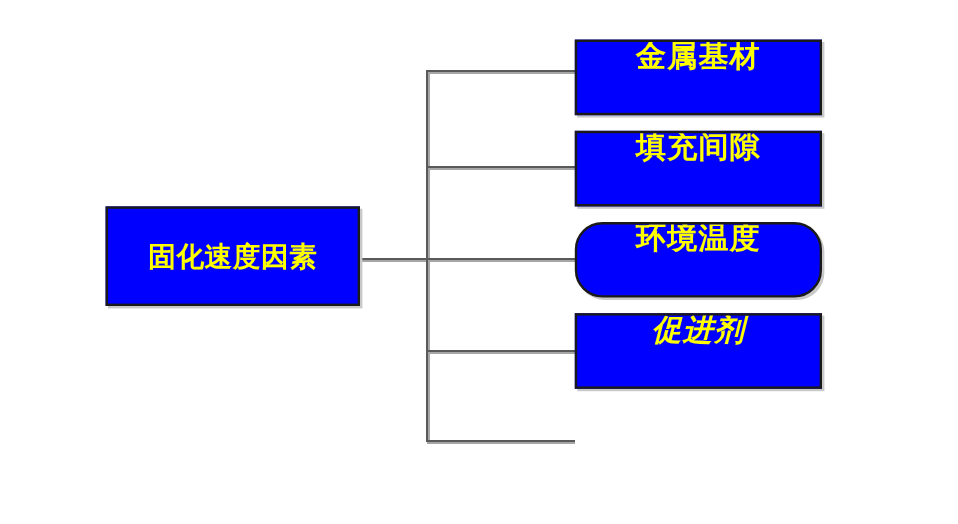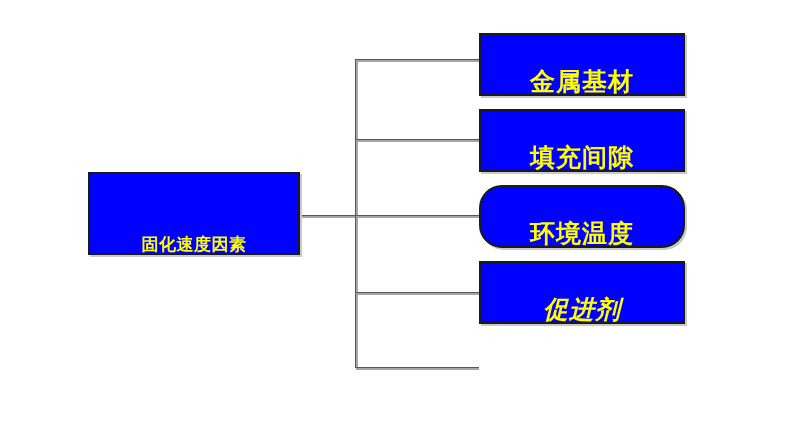--- a/index.html
+++ b/index.html
@@ -28,43 +28,44 @@
   }
 
   
   .node {
     position: absolute;
     box-sizing: border-box;
     background: #0000ff;
     border: 2px solid #1a1a1a;
     box-shadow: 2px 2px 0 0 #c9c9c9;
     display: flex;
-    align-items: flex-end;
+    align-items: flex-start;
     justify-content: center;
     overflow: hidden;
   }
   .node-label {
     color: #ffff00;
     font-weight: bold;
     letter-spacing: 1px;
     line-height: 1;
     white-space: nowrap;
     user-select: none;
   }
 
   
   .node.root {
     left: 88px;
     top: 172px;
     width: 212px;
     height: 83px;
   }
   .node.root .node-label {
-    font-size: 17px;
+    font-size: 23px;
     letter-spacing: 0.5px;
+    margin-top: 29px;
   }
 
   
   .node.leaf {
     left: 479px;
     width: 206px;
     height: 63px;
   }
   .node.leaf .node-label {
     font-size: 25px;

